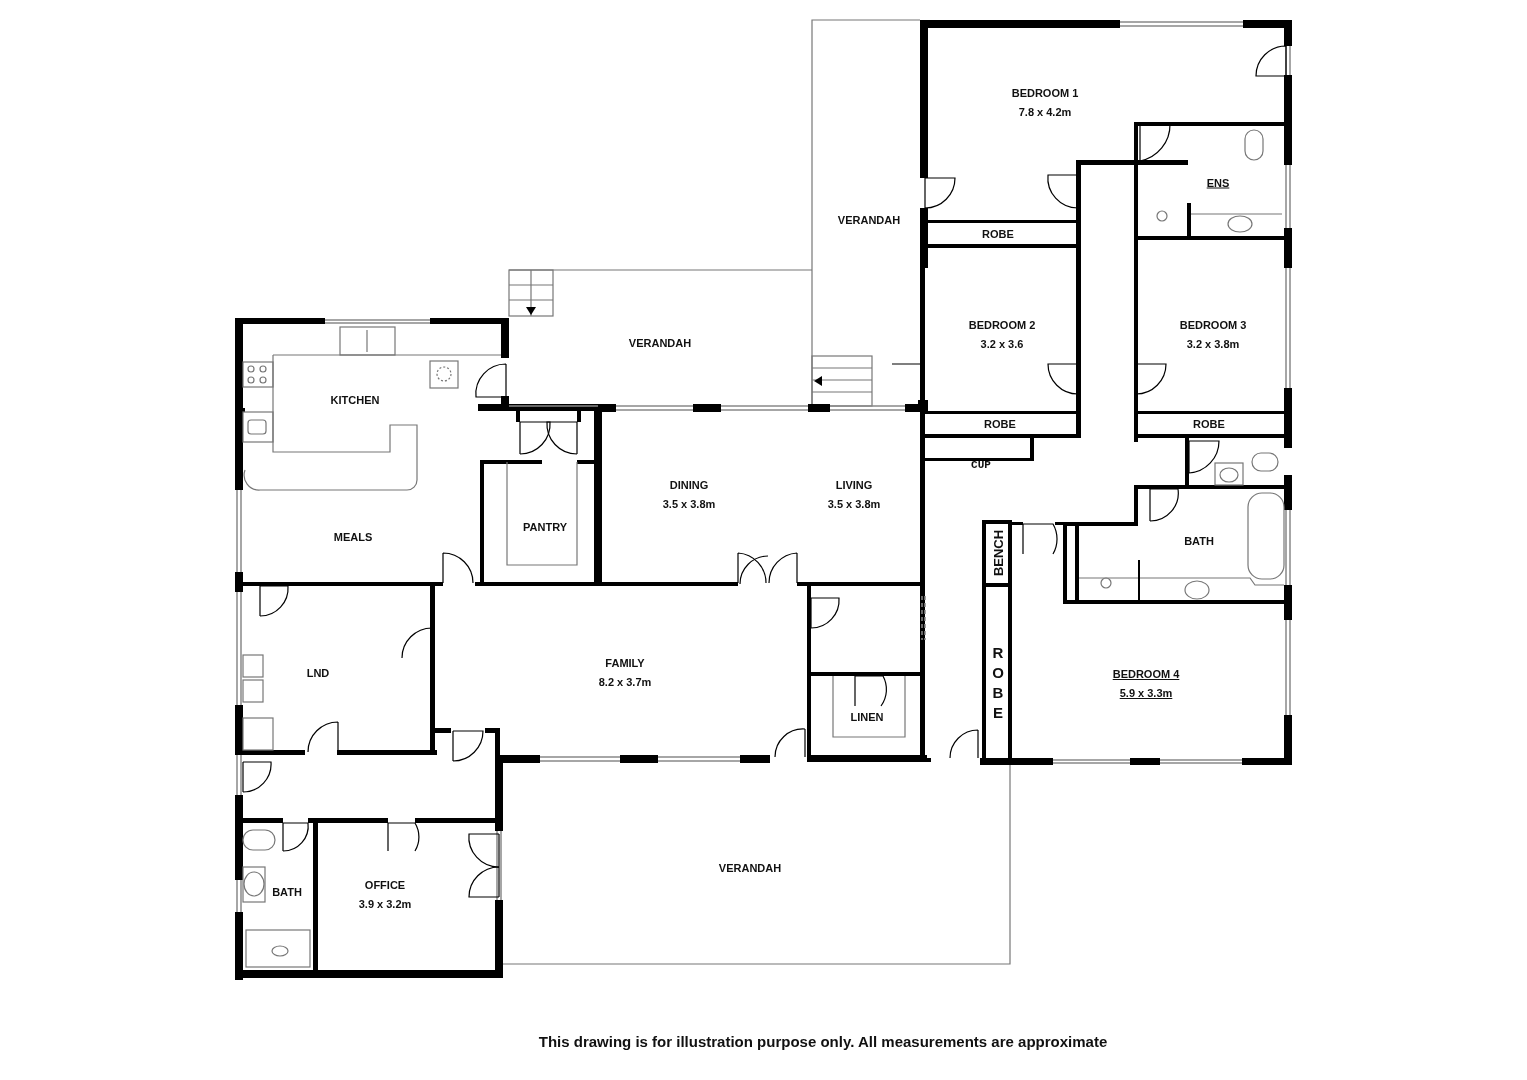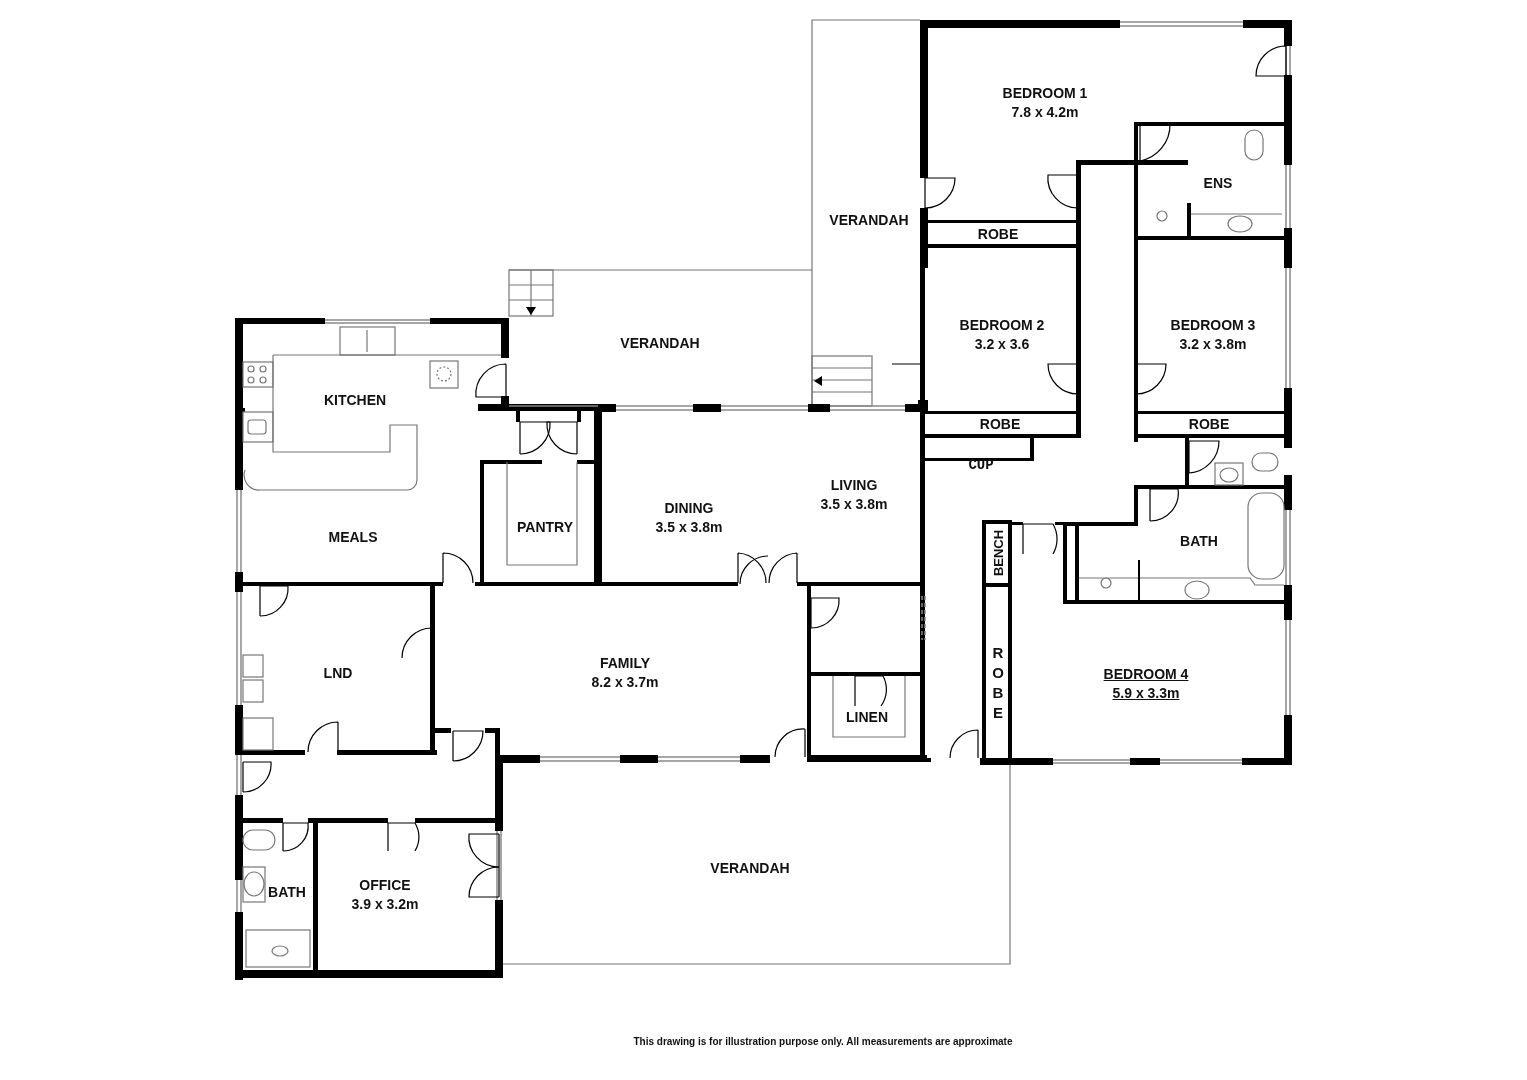--- a/index.html
+++ b/index.html
@@ -2,25 +2,25 @@
 <html><head>
 <meta charset="utf-8">
 <style>
   html,body{margin:0;padding:0;background:#fff;}
   body{width:1527px;height:1080px;position:relative;overflow:hidden;font-family:"Liberation Sans",sans-serif;}
   svg{position:absolute;left:0;top:0;}
   .wall{fill:#000;}
   .thin{stroke:#000;stroke-width:1.2;fill:none;}
   .gray{stroke:#777;stroke-width:1.2;fill:none;}
   .win{stroke:#888;stroke-width:1.5;fill:none;}
-  .lbl{position:absolute;font-weight:bold;font-size:14px;color:#111;text-align:center;line-height:19px;transform:translate(-50%,-50%);white-space:nowrap;}
+  .lbl{position:absolute;font-weight:bold;font-size:11px;color:#111;text-align:center;line-height:19px;transform:translate(-50%,-50%);white-space:nowrap;}
   .lbl .dim{display:block;}
   .vert{writing-mode:vertical-rl;transform:translate(-50%,-50%) rotate(180deg);font-size:13px;}
   .vert-up{font-size:15px;line-height:20px;}
-  .disclaimer{position:absolute;left:823px;top:1042px;transform:translate(-50%,-50%);font-weight:bold;font-size:10px;text-align:center;line-height:20px;color:#111;}
+  .disclaimer{position:absolute;left:823px;top:1042px;transform:translate(-50%,-50%);font-weight:bold;font-size:15px;text-align:center;line-height:20px;color:#111;}
 </style>
 </head>
 <body>
 
 <svg width="1527" height="1080" viewBox="0 0 1527 1080">
 
   <g class="gray">
     <polyline points="812,410 812,20 920,20"></polyline>
     <polyline points="509,270 812,270"></polyline>
     <rect x="509" y="270" width="44" height="46"></rect>
@@ -265,21 +265,21 @@
     <rect x="246" y="930" width="64" height="37"></rect>
     <ellipse cx="280" cy="951" rx="8" ry="5"></ellipse>
   </g>
 </svg>
 
 <div id="labels">
     <div class="lbl" style="left: 1045px; top: 103px;">
       <span class="dim">BEDROOM 1</span>
       <span class="dim">7.8 x 4.2m</span>
     </div>
-    <div class="lbl" style="left: 1218px; top: 183px;">
+    <div class="lbl" style="left: 1218px; top: 183px; text-decoration: underline;">
       <span class="dim">ENS</span>
     </div>
     <div class="lbl" style="left: 869px; top: 220px;">
       <span class="dim">VERANDAH</span>
     </div>
     <div class="lbl" style="left: 998px; top: 234px;">
       <span class="dim">ROBE</span>
     </div>
     <div class="lbl" style="left: 660px; top: 343px;">
       <span class="dim">VERANDAH</span>
@@ -297,38 +297,38 @@
     </div>
     <div class="lbl" style="left: 1000px; top: 424px;">
       <span class="dim">ROBE</span>
     </div>
     <div class="lbl" style="left: 1209px; top: 424px;">
       <span class="dim">ROBE</span>
     </div>
     <div class="lbl" style="left: 981px; top: 465px; font-family: Liberation Mono, monospace;">
       <span class="dim">CUP</span>
     </div>
-    <div class="lbl" style="left: 689px; top: 495px; margin-top: 23px;">
+    <div class="lbl" style="left: 689px; top: 495px;">
       <span class="dim">DINING</span>
       <span class="dim">3.5 x 3.8m</span>
     </div>
     <div class="lbl" style="left: 836px; top: 495px; margin-left: 18px;">
       <span class="dim">LIVING</span>
       <span class="dim">3.5 x 3.8m</span>
     </div>
     <div class="lbl" style="left: 545px; top: 527px;">
       <span class="dim">PANTRY</span>
     </div>
     <div class="lbl" style="left: 353px; top: 537px;">
       <span class="dim">MEALS</span>
     </div>
     <div class="lbl" style="left: 1199px; top: 541px;">
       <span class="dim">BATH</span>
     </div>
-    <div class="lbl" style="left: 338px; top: 673px;">
+    <div class="lbl" style="left: 318px; top: 673px;">
       <span class="dim">LND</span>
     </div>
     <div class="lbl" style="left: 625px; top: 673px;">
       <span class="dim">FAMILY</span>
       <span class="dim">8.2 x 3.7m</span>
     </div>
     <div class="lbl" style="left: 1146px; top: 684px; text-decoration: underline;">
       <span class="dim">BEDROOM 4</span>
       <span class="dim">5.9 x 3.3m</span>
     </div>

